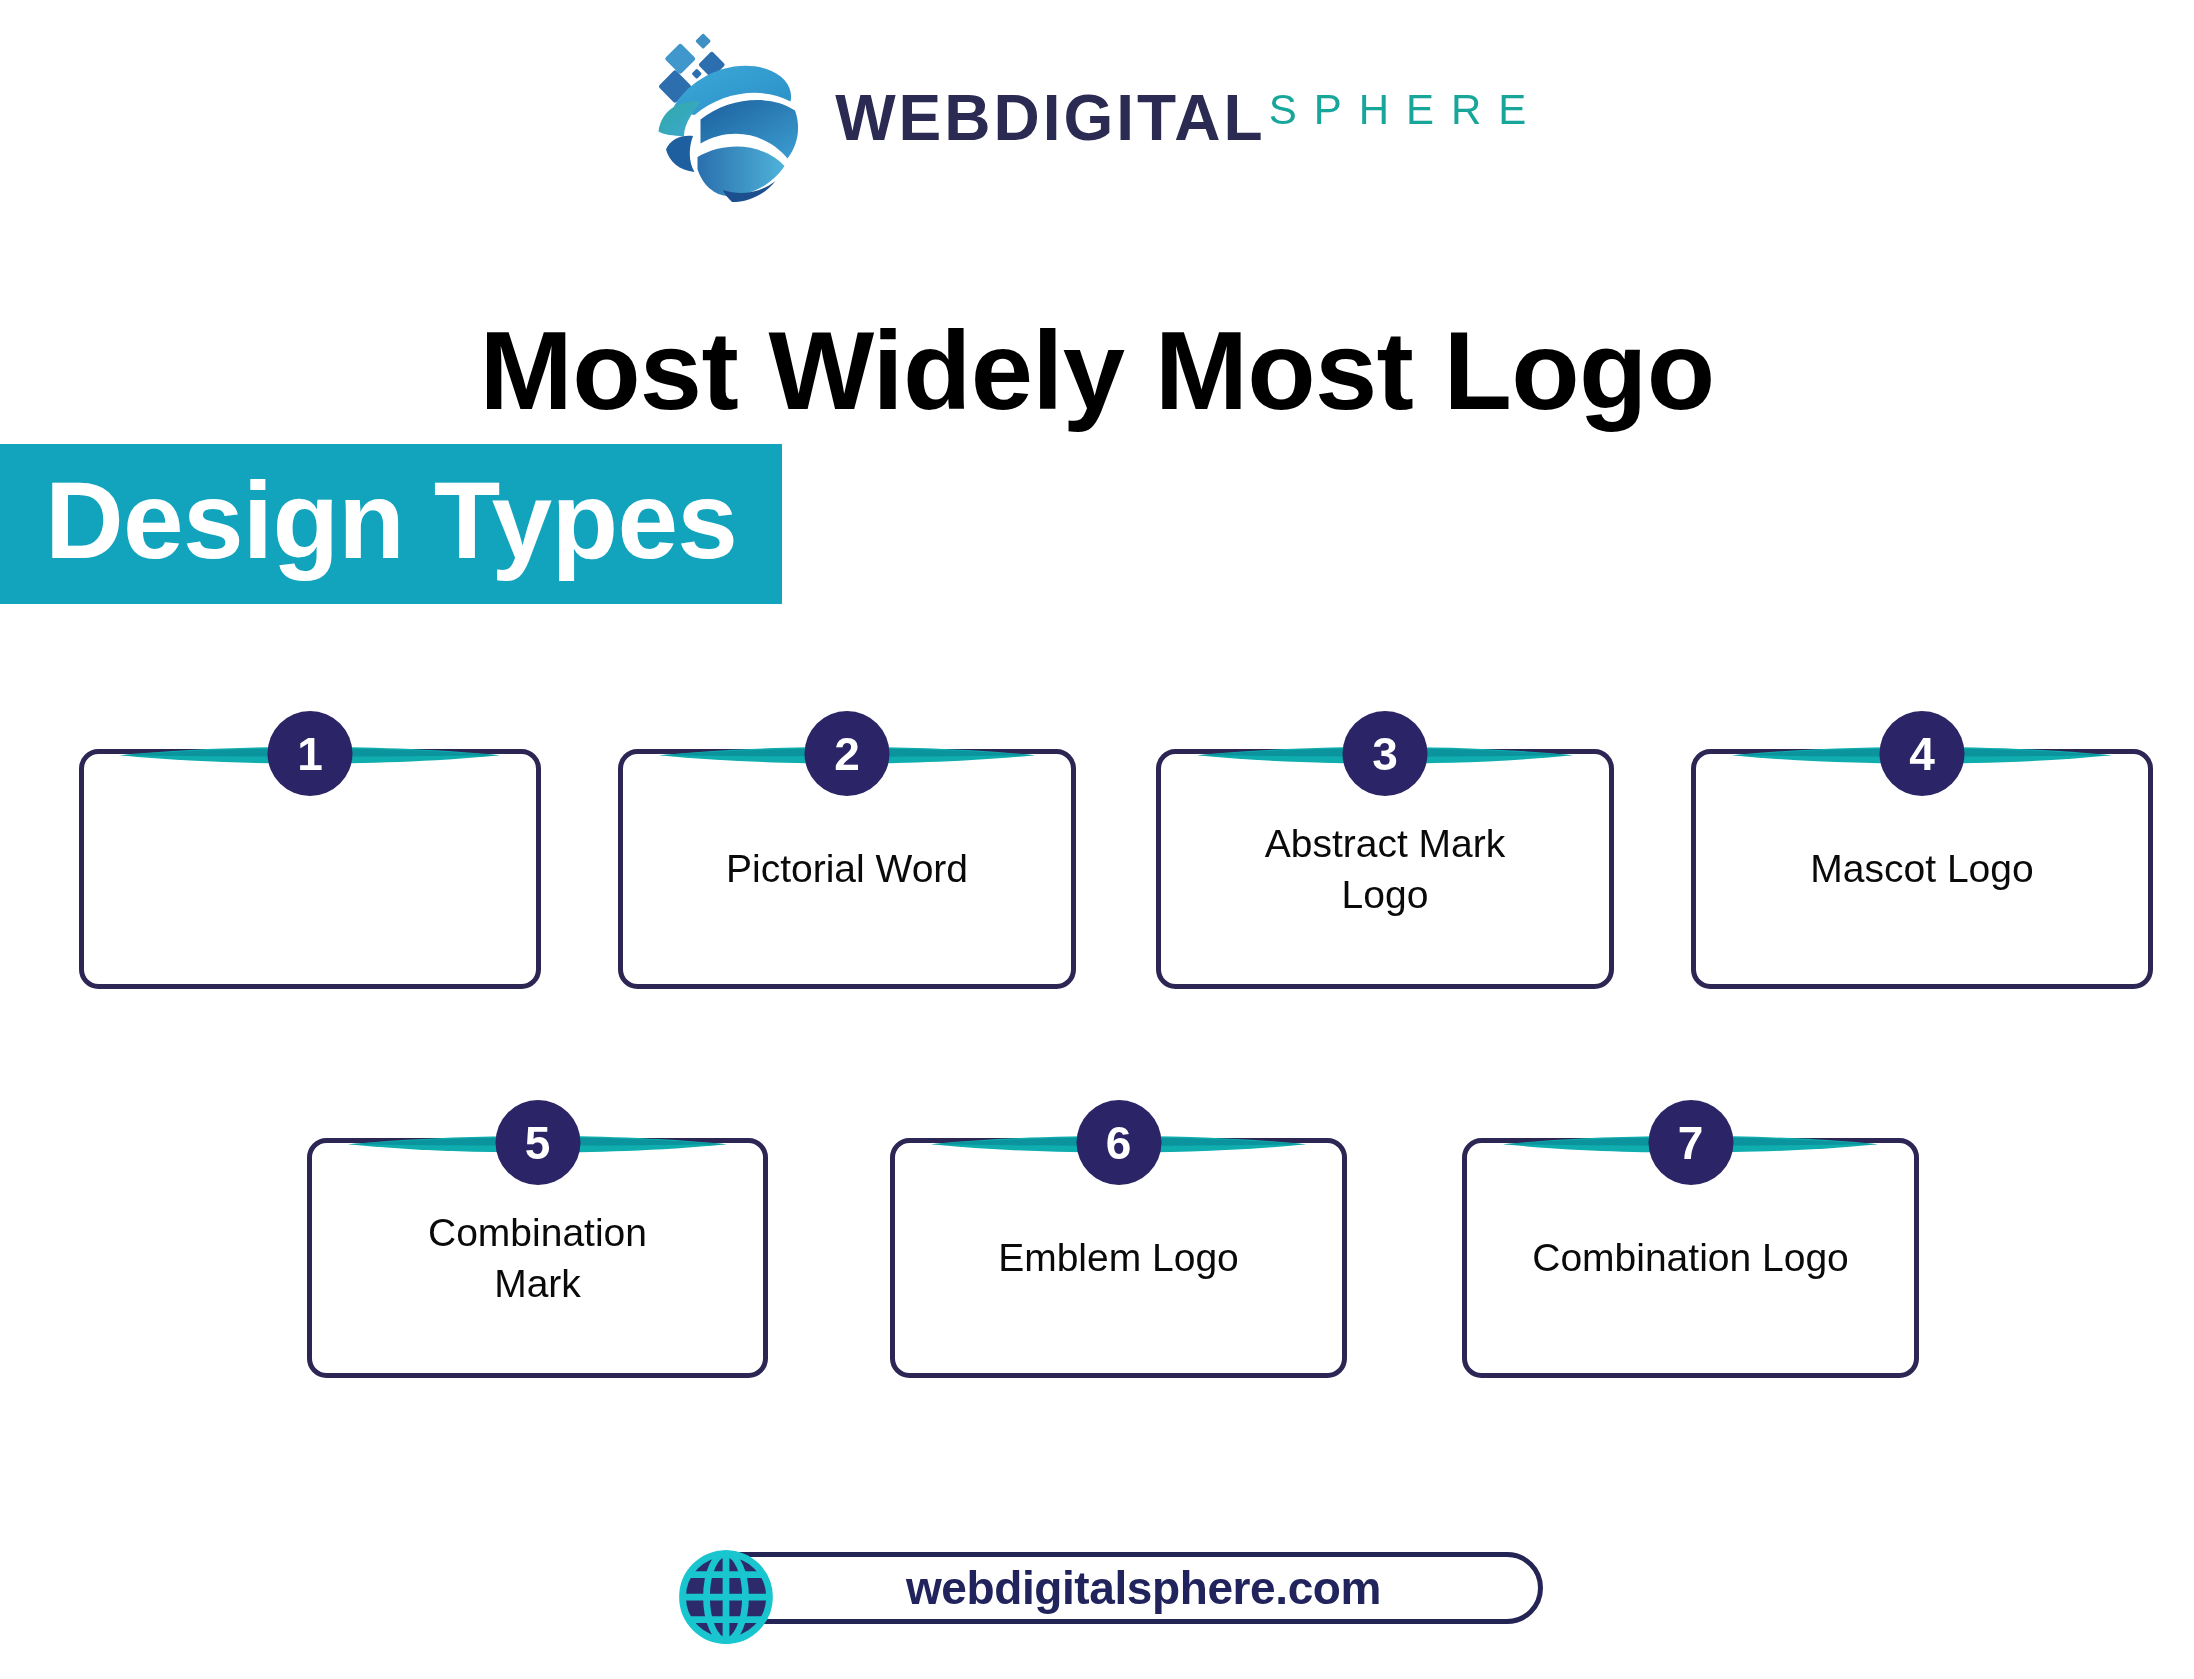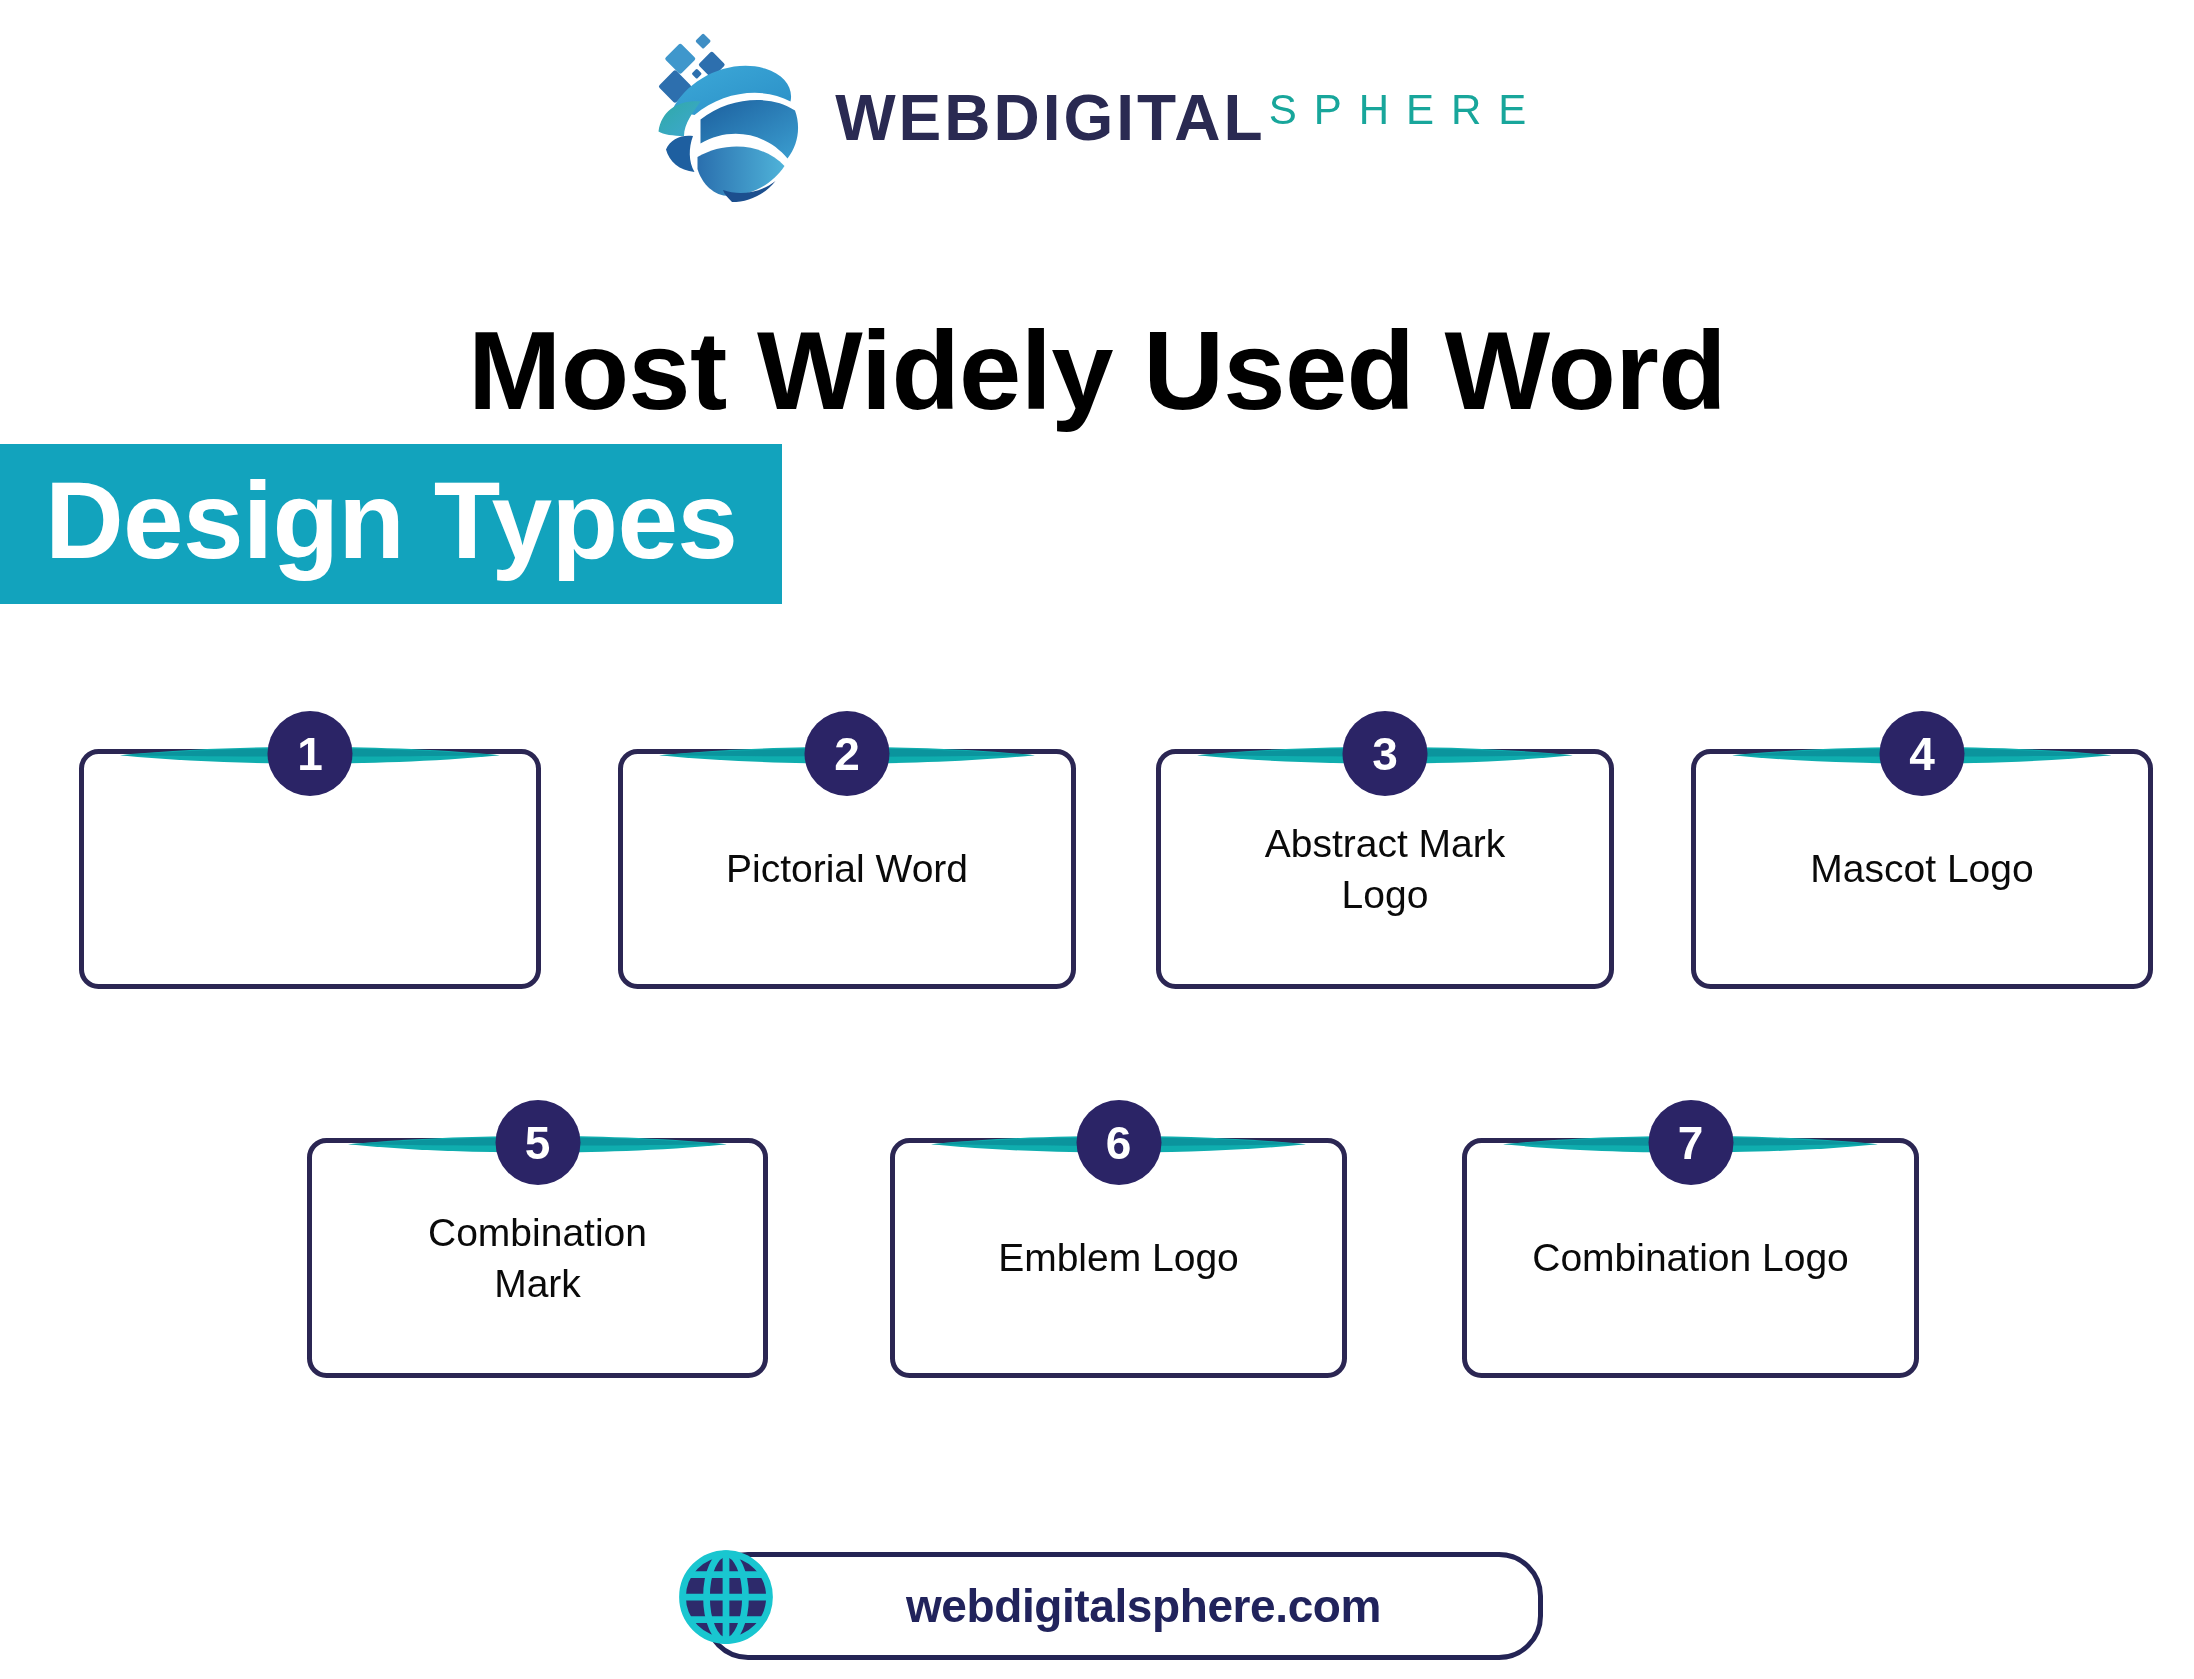--- a/index.html
+++ b/index.html
@@ -135,21 +135,21 @@
     justify-content: center;
     line-height: 1;
   }
 
   
   #footer-badge {
     position: absolute;
     left: 704px;
     top: 1552px;
     width: 839px;
-    height: 108px;
+    height: 72px;
     box-sizing: border-box;
     border: 5.2px solid #242455;
     border-radius: 44px;
     background: #ffffff;
     display: flex;
     align-items: center;
     justify-content: center;
   }
   #footer-url {
     font-size: 46px;
@@ -208,21 +208,21 @@
     <path d="M96 224 C118 232 146 228 166 212 C152 230 130 240 108 240 C102 234 98 230 96 224 Z" fill="#1c4f8e"></path>
   </svg>
 
   <div id="brand-wordmark">
     <div id="brand-line-top">WEBDIGITAL</div>
     <div id="brand-line-bottom">SPHERE</div>
   </div>
 </div>
 
 <div id="headline-block">
-  <div id="headline-primary">Most Widely Used Word</div>
+  <div id="headline-primary">Most Widely Most Logo</div>
   <div id="headline-highlight-wrap">
     <span id="headline-highlight">Design Types</span>
   </div>
 </div>
 
 <div id="card-layer">
     <div class="card" style="left: 79px; top: 749px; width: 462px; height: 240px;">
       <svg class="card-stroke" viewBox="0 0 500 22" preserveAspectRatio="none">
         <path d="M0 11 C90 2 180 0 250 0 C320 0 410 2 500 11 C410 20 320 22 250 22 C180 22 90 20 0 11 Z" fill="#0fadae"></path>
         <path d="M0 11 C90 4 180 2 250 2 C320 2 410 4 500 11 C410 12 320 13 250 13 C180 13 90 12 0 11 Z" fill="#0b8f9a" opacity="0.85"></path>

